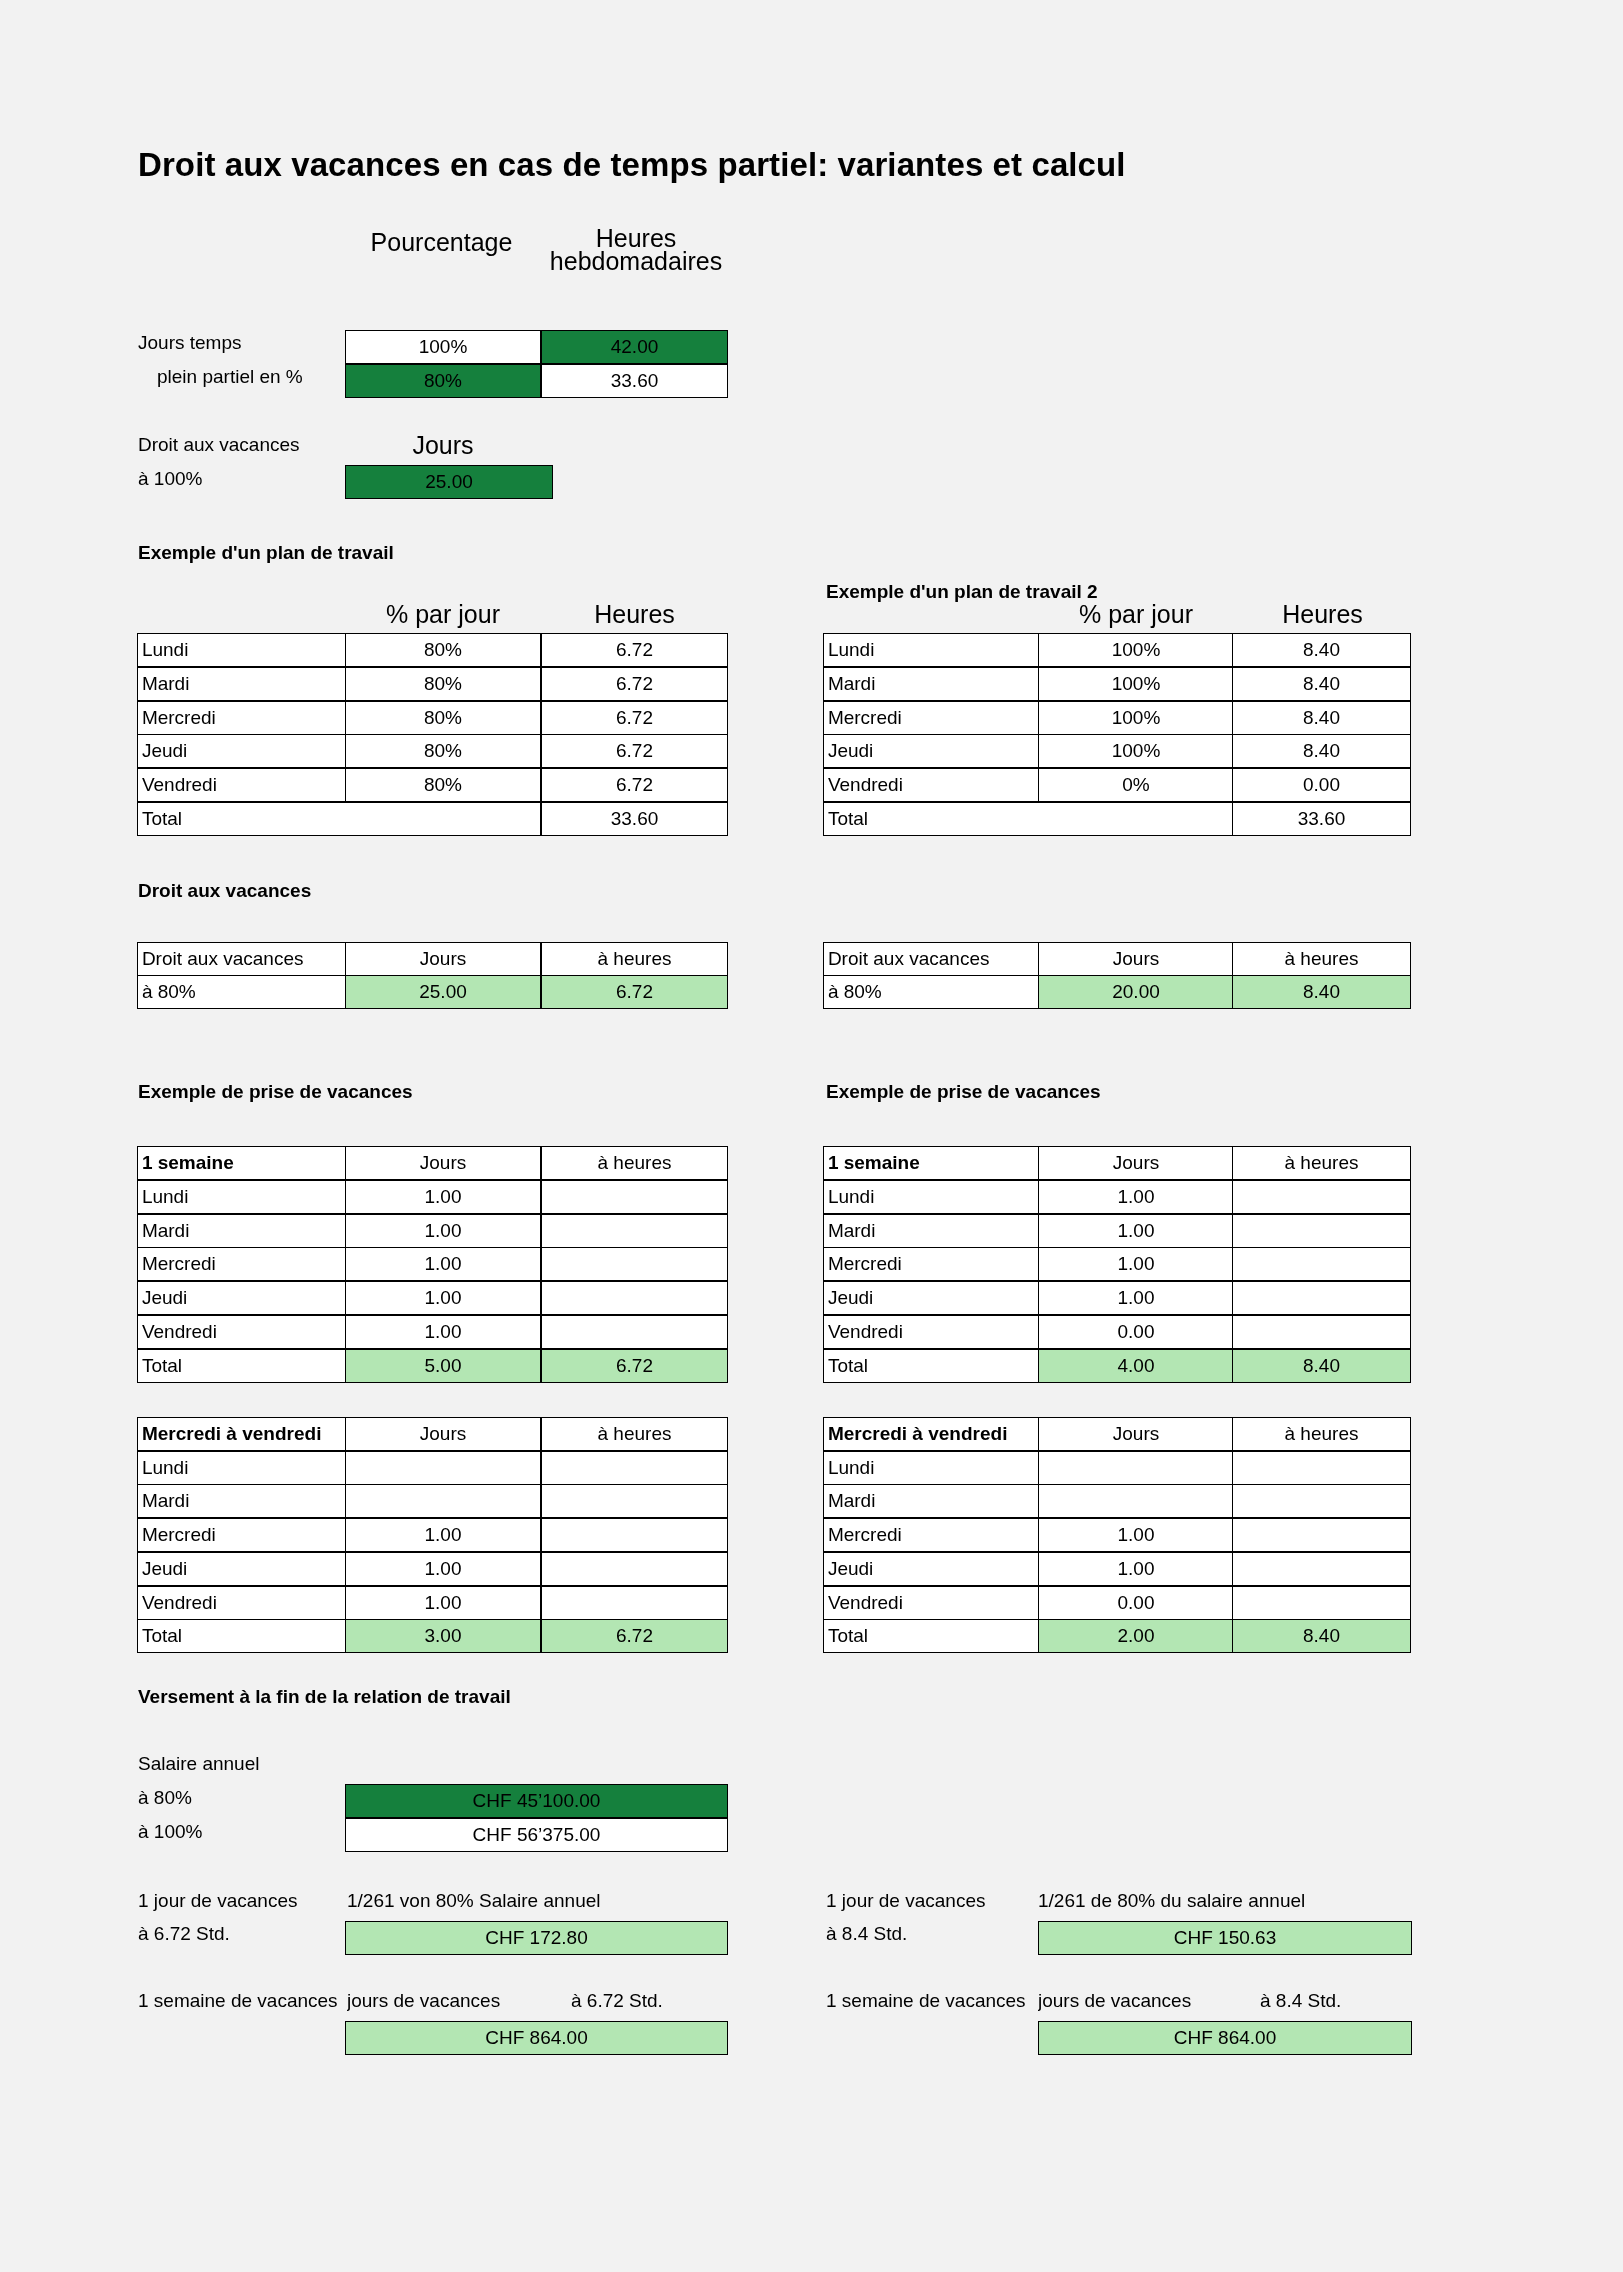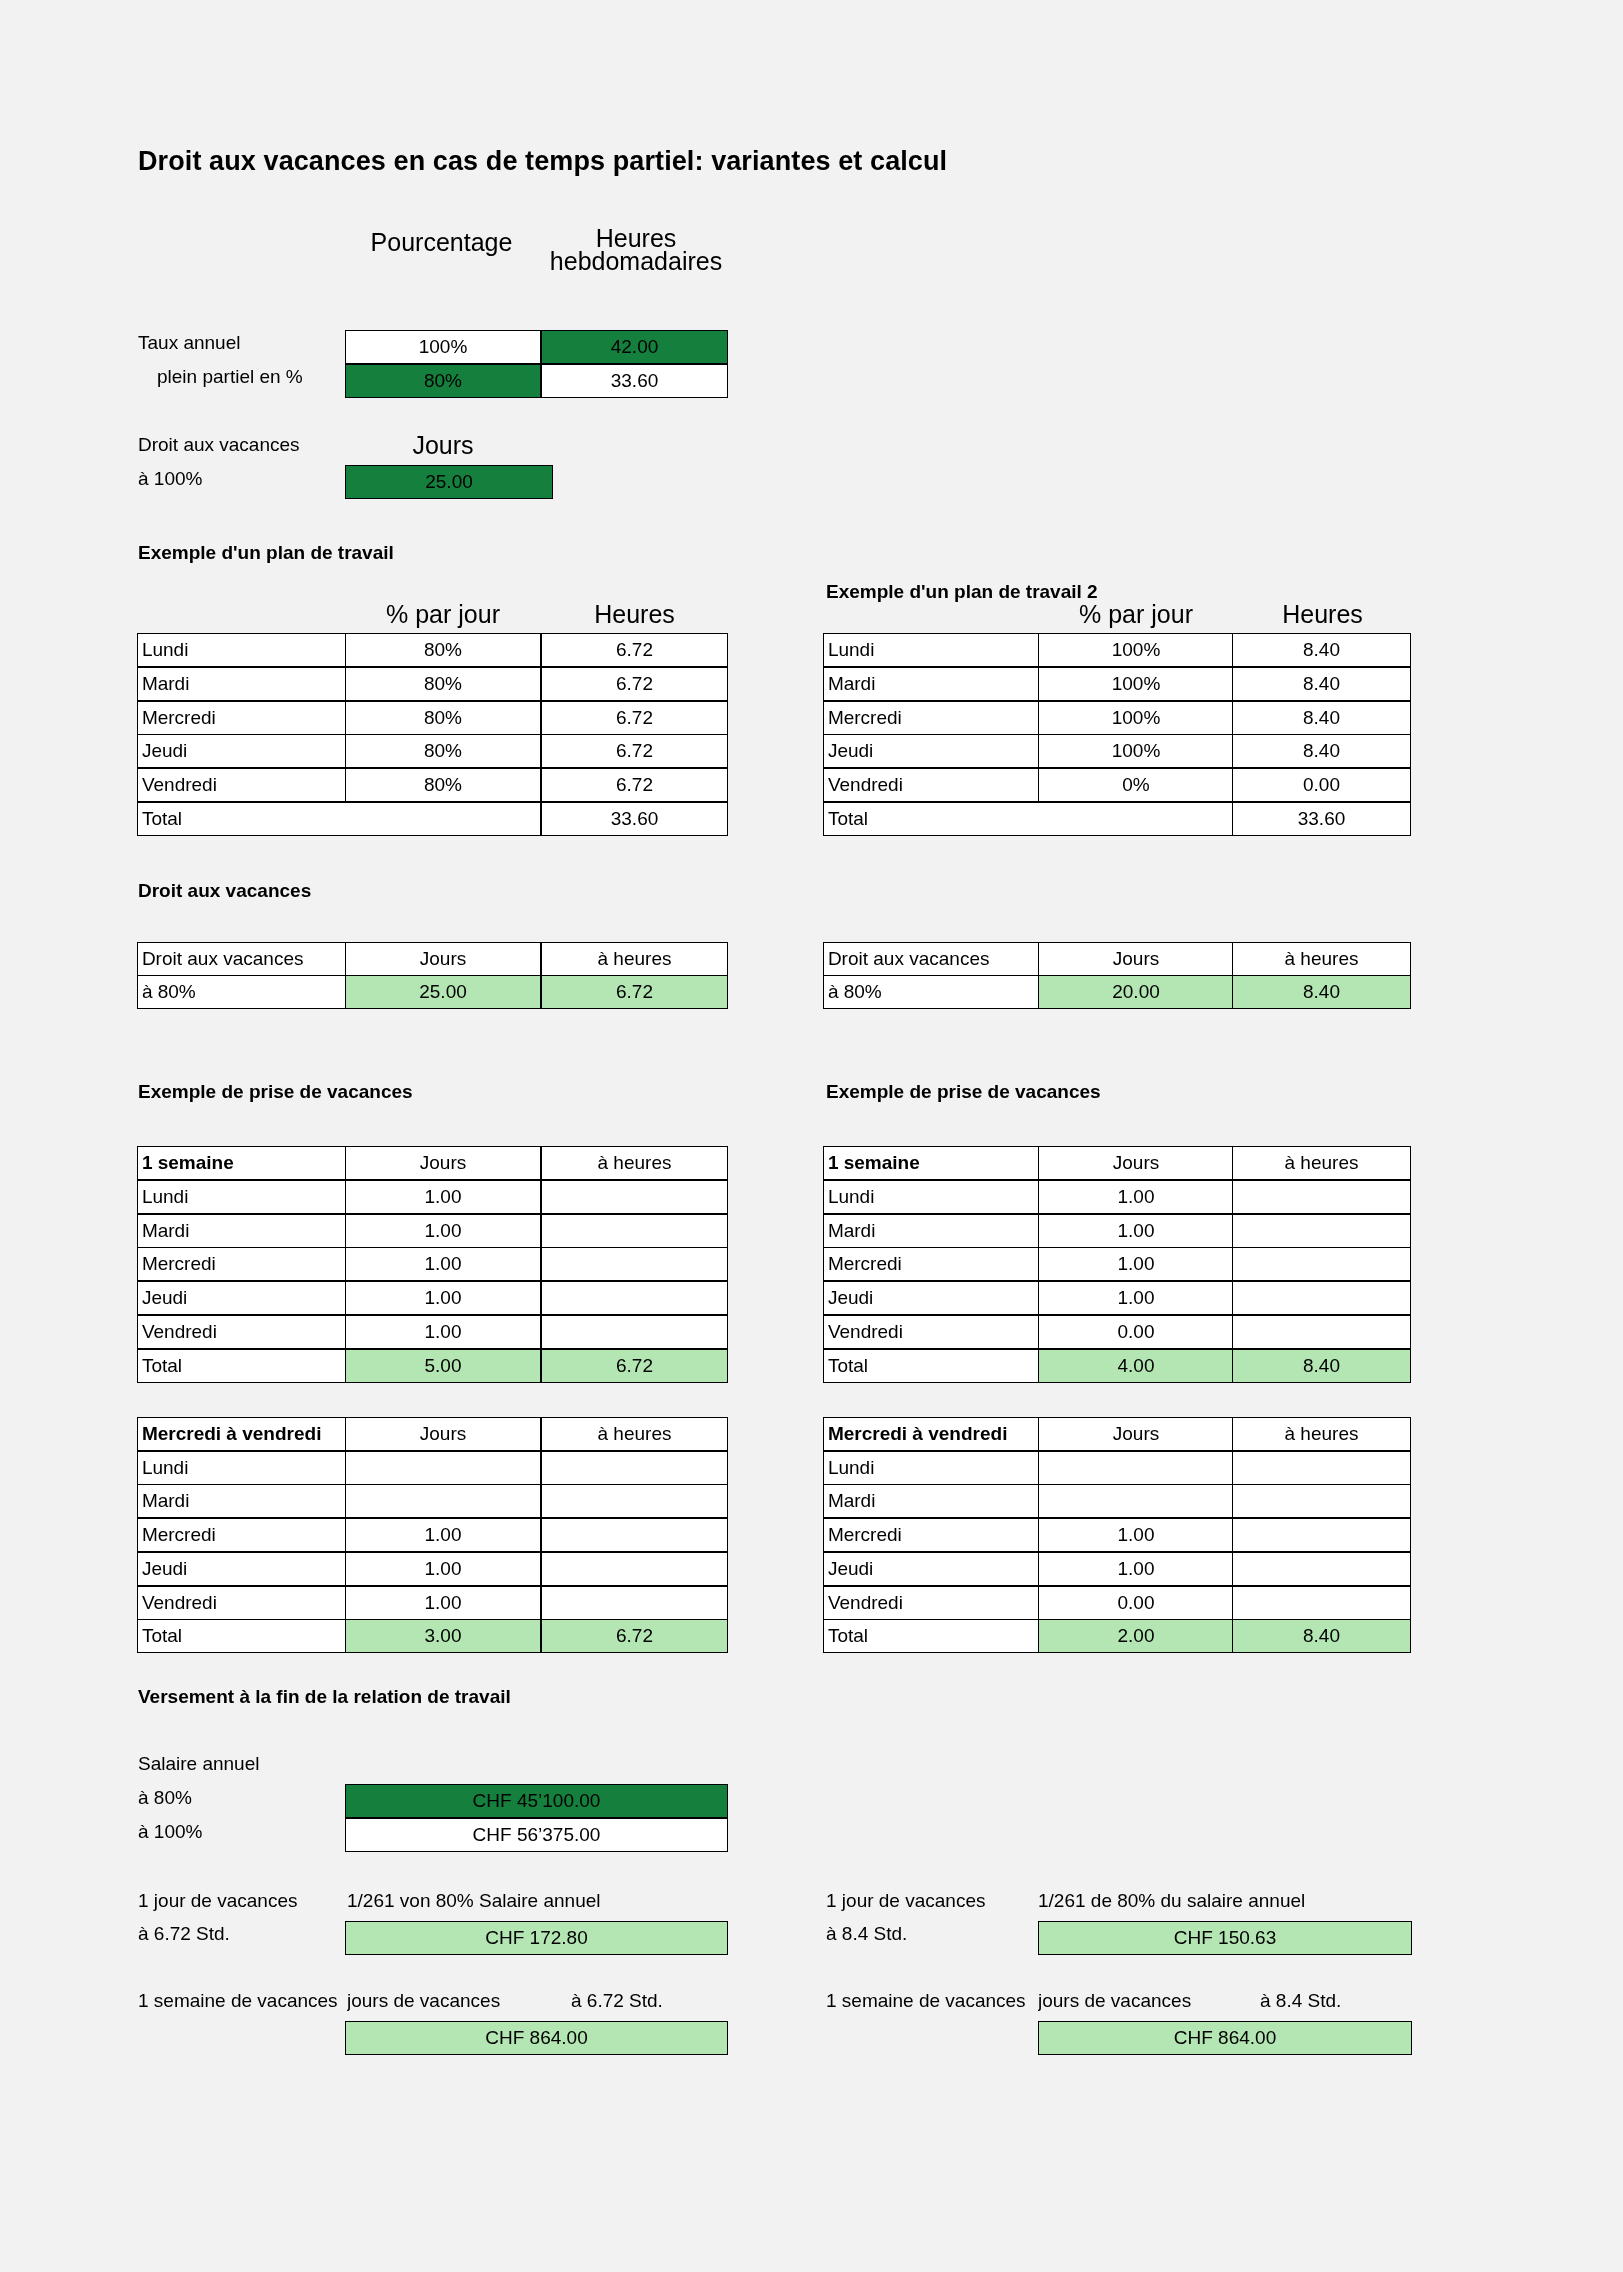--- a/index.html
+++ b/index.html
@@ -16,21 +16,21 @@
   }
   .page {
     position: relative;
     width: 1623px;
     height: 2273px;
   }
   .title {
     position: absolute;
     left: 138px;
     top: 146px;
-    font-size: 27px;
+    font-size: 33px;
     font-weight: bold;
     letter-spacing: 0.1px;
     white-space: nowrap;
   }
   .section-head {
     position: absolute;
     font-size: 19px;
     font-weight: bold;
     white-space: nowrap;
   }
@@ -73,21 +73,21 @@
 </head>
 <body>
 
 <div class="page">
 
   <div class="title">Droit aux vacances en cas de temps partiel: variantes et calcul</div>
 
   <div class="hdr" style="left:344px; top:231px; width:195px; height:73px;">Pourcentage</div>
   <div class="hdr" style="left:545px; top:227px; width:182px; height:78px;">Heures hebdomadaires</div>
 
-  <div class="plain-label clip" style="left:138px; top:332px; width:201px;">Taux annuel</div>
+  <div class="plain-label clip" style="left:138px; top:332px; width:201px;">Jours temps</div>
   <div class="plain-label clip" style="left:138px; top:366px; width:201px;margin-left:19px;">plein partiel en %</div>
 
   <div class="cell c" style="left:345px; top:330px; width:196px;">100%</div>
   <div class="cell c yellow" style="left:541px; top:330px; width:187px;">42.00</div>
   <div class="cell c yellow" style="left:345px; top:364px; width:196px;">80%</div>
   <div class="cell c" style="left:541px; top:364px; width:187px;">33.60</div>
 
   <div class="plain-label clip" style="left:138px; top:434px; width:201px;">Droit aux vacances</div>
   <div class="plain-label clip" style="left:138px; top:468px; width:201px;">à 100%</div>
   <div class="hdr" style="left:345px; top:434px; width:196px; height:26px;">Jours</div>

